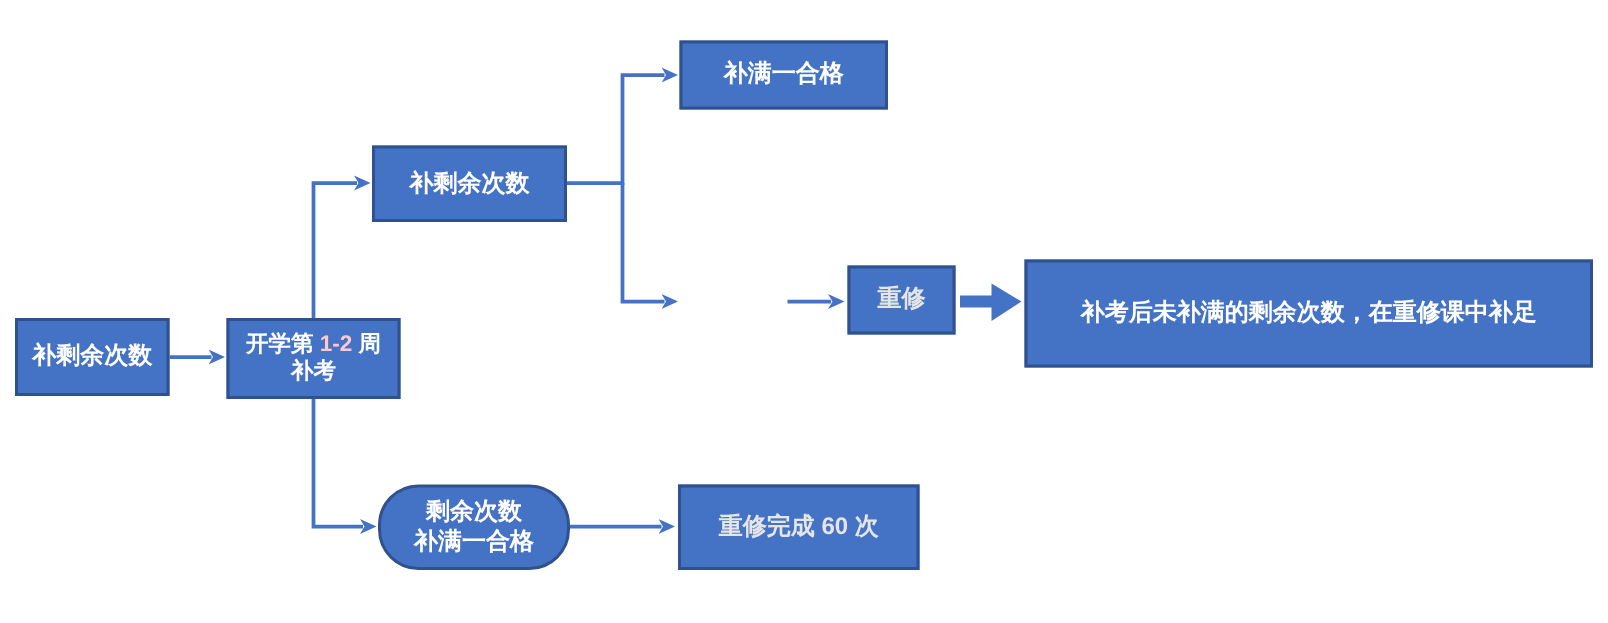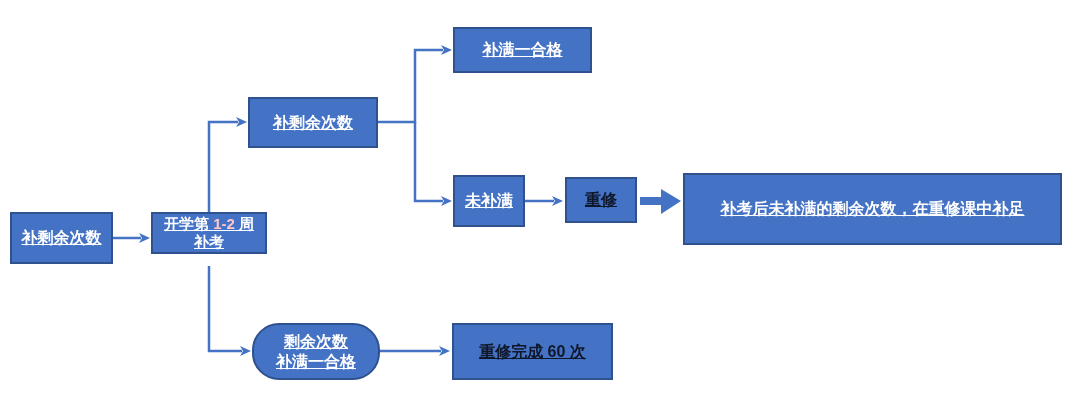--- a/index.html
+++ b/index.html
@@ -30,24 +30,23 @@
     color: #ffffff;
     font-size: 16px;
     font-weight: bold;
     display: flex;
     flex-direction: column;
     align-items: center;
     justify-content: center;
     text-align: center;
     line-height: 1.22;
     white-space: nowrap;
-    text-decoration: underline;
   }
   .node.red {
-    color: #0f172a;
+    color: #e5e5e5;
   }
   .num-accent {
     color: #FFC7CE;
   }
 </style>
 </head>
 <body>
 
 <div class="canvas">
 
@@ -66,38 +65,35 @@
       <polyline points="525,201 554,201" marker-end="url(#arrow)"></polyline>
       <polyline points="380,351 441,351" marker-end="url(#arrow)"></polyline>
     </g>
     <polygon fill="#4472C4" points="640,197 661,197 661,189 681,201 661,214 661,205 640,205"></polygon>
   </svg>
 
   <div class="node" style="left:10px; top:212px; width:103px; height:52px;">
     <span>补剩余次数</span>
   </div>
 
-  <div class="node" style="left:151px; top:212px; width:116px; height:42px; font-size:15px;">
+  <div class="node" style="left:151px; top:212px; width:116px; height:54px; font-size:15px;">
     <div>
       <span>开学第 </span><span class="num-accent">1-2</span><span> 周</span>
     </div>
     <div>补考</div>
   </div>
 
   <div class="node" style="left:248px; top:97px; width:130px; height:51px;align-items:center;">
     <span>补剩余次数</span>
   </div>
 
   <div class="node" style="left:453px; top:27px; width:139px; height:46px;">
     <span>补满一合格</span>
   </div>
 
-  <div class="node" style="left:453px; top:175px; width:72px; height:52px;">
-    <span>未补满</span>
-  </div>
 
   <div class="node red" style="left:565px; top:177px; width:72px; height:46px;">
     <span>重修</span>
   </div>
 
   <div class="node" style="left:683px; top:173px; width:379px; height:72px;">
     <span>补考后未补满的剩余次数，在重修课中补足</span>
   </div>
 
   <div class="node" style="left:252px; top:323px; width:128px; height:57px;border-radius:27px;">

